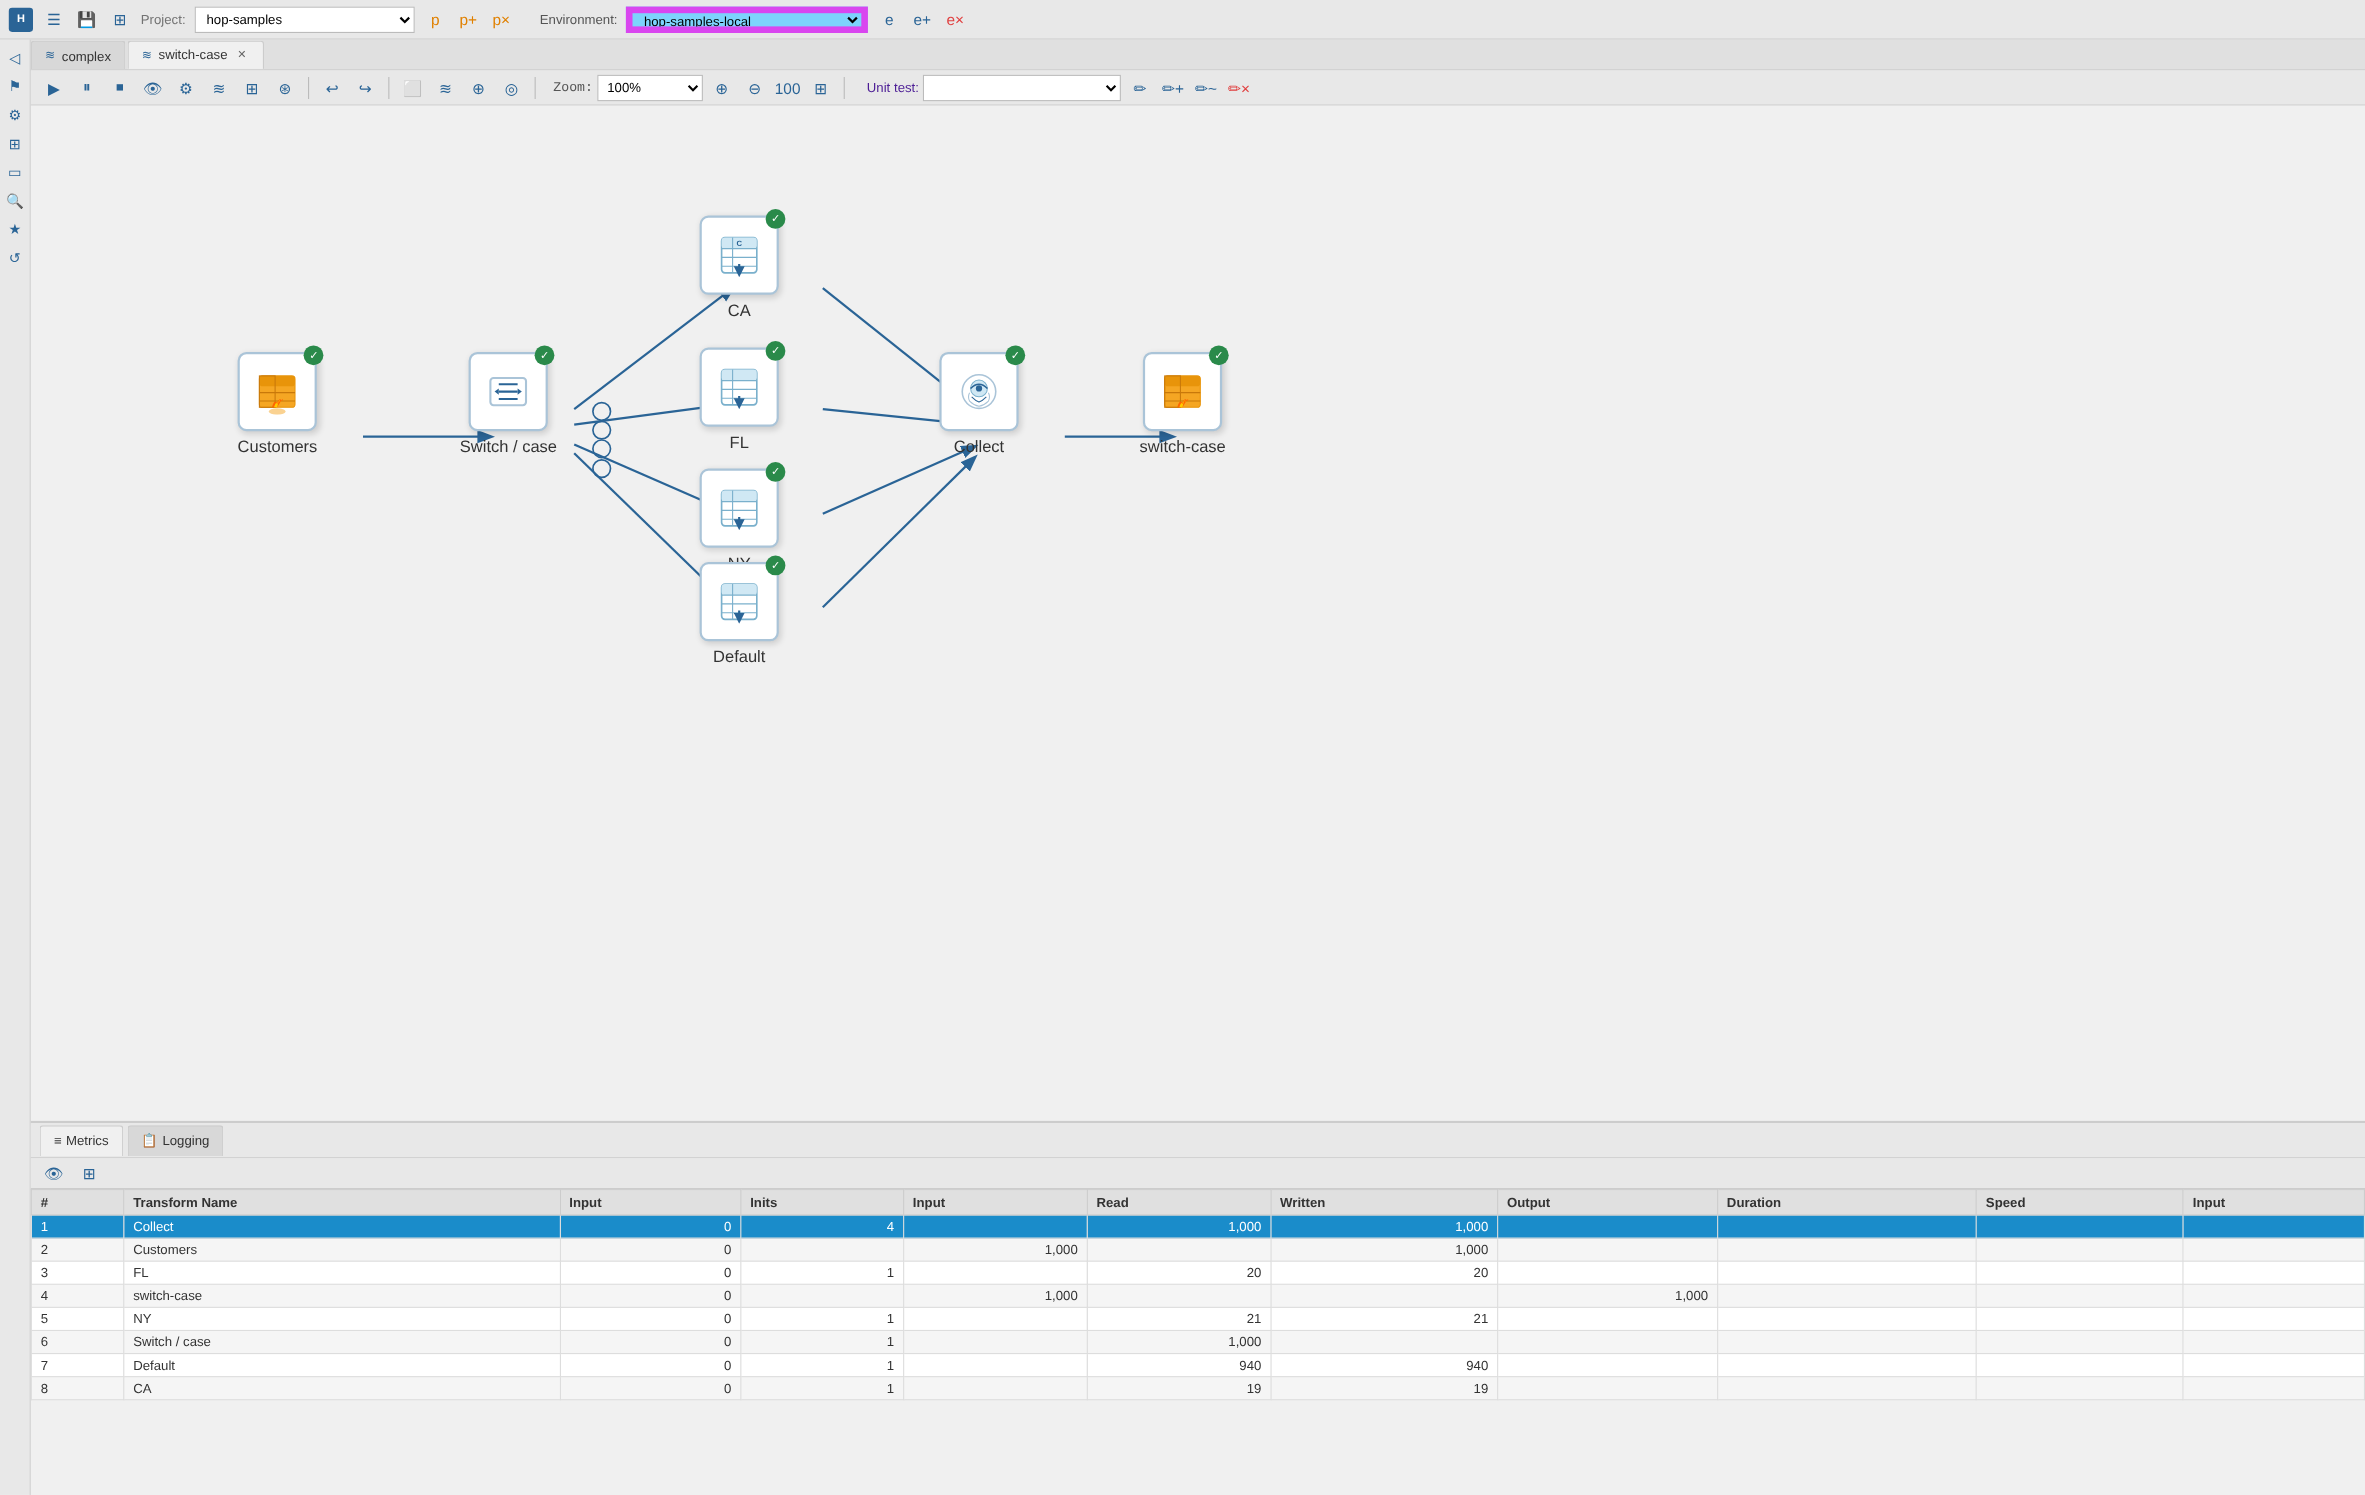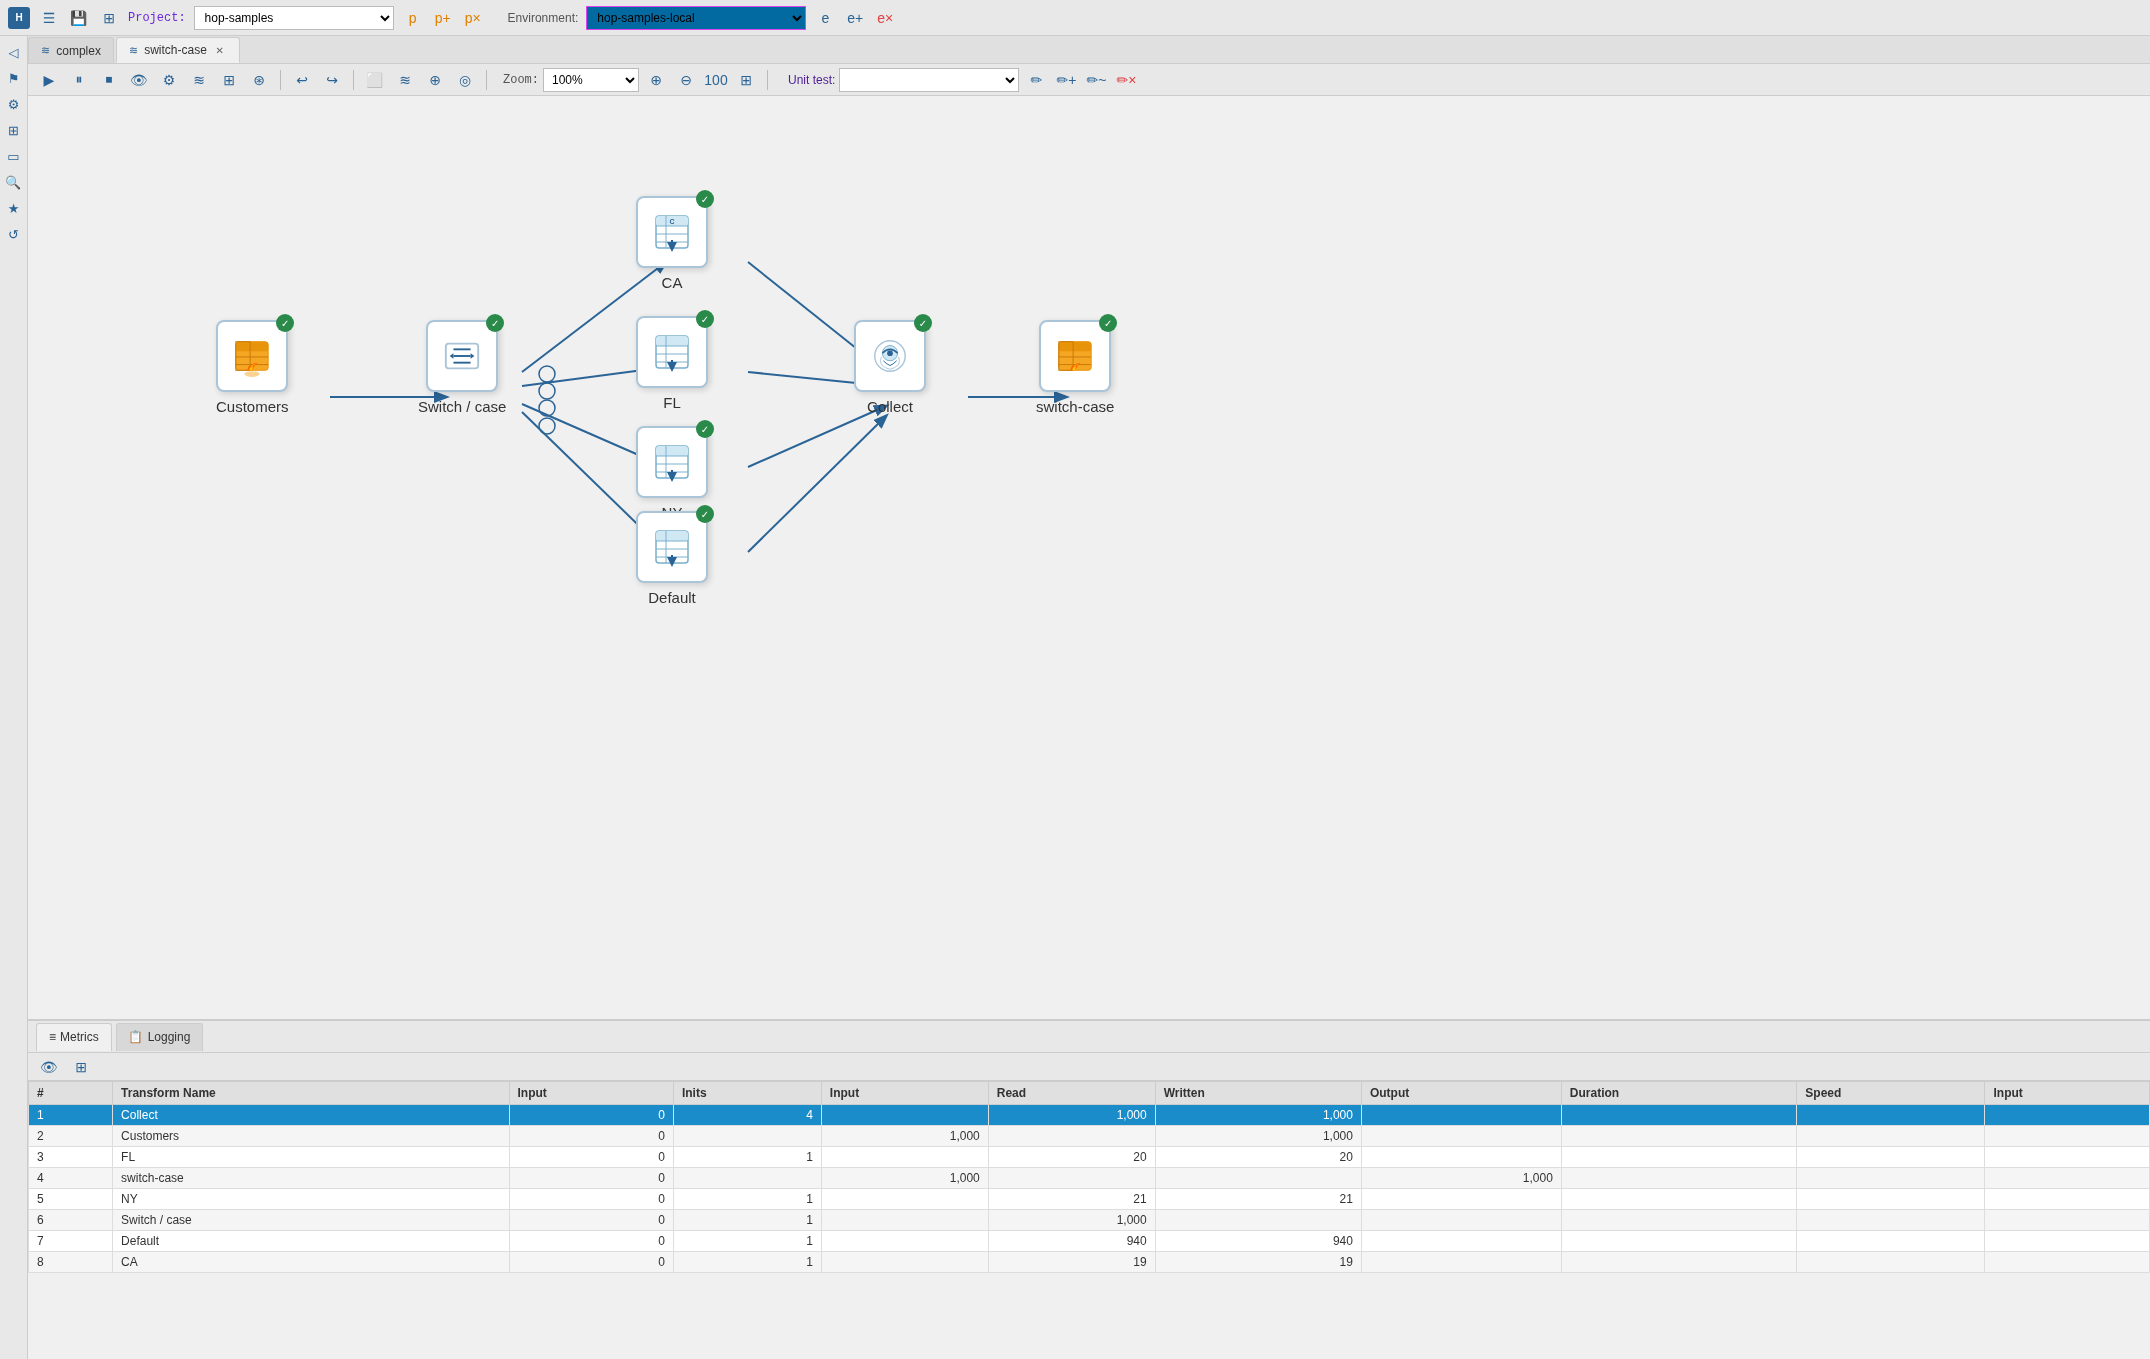--- a/index.html
+++ b/index.html
@@ -4,24 +4,24 @@
   <style>
     * { margin: 0; padding: 0; box-sizing: border-box; }
     body { font-family: 'Segoe UI', Arial, sans-serif; font-size: 12px; background: #f0f0f0; overflow: hidden; width: 2150px; height: 1359px; }
 
     
     #titlebar {
       display: flex; align-items: center; height: 36px; background: #e8e8e8;
       border-bottom: 1px solid #ccc; padding: 0 8px; gap: 8px;
     }
     #titlebar .logo { width: 22px; height: 22px; background: #2a6496; border-radius: 3px; display: flex; align-items: center; justify-content: center; color: white; font-size: 10px; font-weight: bold; }
-    #titlebar .project-label { color: #6d28d9; font-size: 12px; font-family: Liberation Mono, monospace; }
+    #titlebar .project-label { color: #737373; font-size: 12px; }
     #titlebar .project-select { height: 24px; padding: 0 6px; border: 1px solid #bbb; background: white; font-size: 12px; min-width: 200px; }
     #titlebar .env-label { color: #555; font-size: 12px; margin-left: 16px; }
-    #titlebar .env-select { height: 24px; padding: 0 6px; border: 1px solid #d946ef; background: #0369a1; font-size: 12px; min-width: 220px; }
+    #titlebar .env-select { height: 24px; padding: 0 6px; border: 6px solid #d946ef; background: #7dd3fc; font-size: 12px; min-width: 220px; }
     #titlebar .icon-btn { width: 22px; height: 22px; display: flex; align-items: center; justify-content: center; cursor: pointer; color: #2a6496; font-size: 14px; }
 
     
     #left-sidebar {
       position: absolute; left: 0; top: 36px; width: 28px; height: calc(100% - 36px);
       background: #e8e8e8; border-right: 1px solid #ccc; display: flex; flex-direction: column; align-items: center; padding-top: 4px; gap: 2px;
     }
     .sidebar-icon { width: 24px; height: 24px; display: flex; align-items: center; justify-content: center; cursor: pointer; color: #2a6496; font-size: 13px; border-radius: 3px; }
 
     

